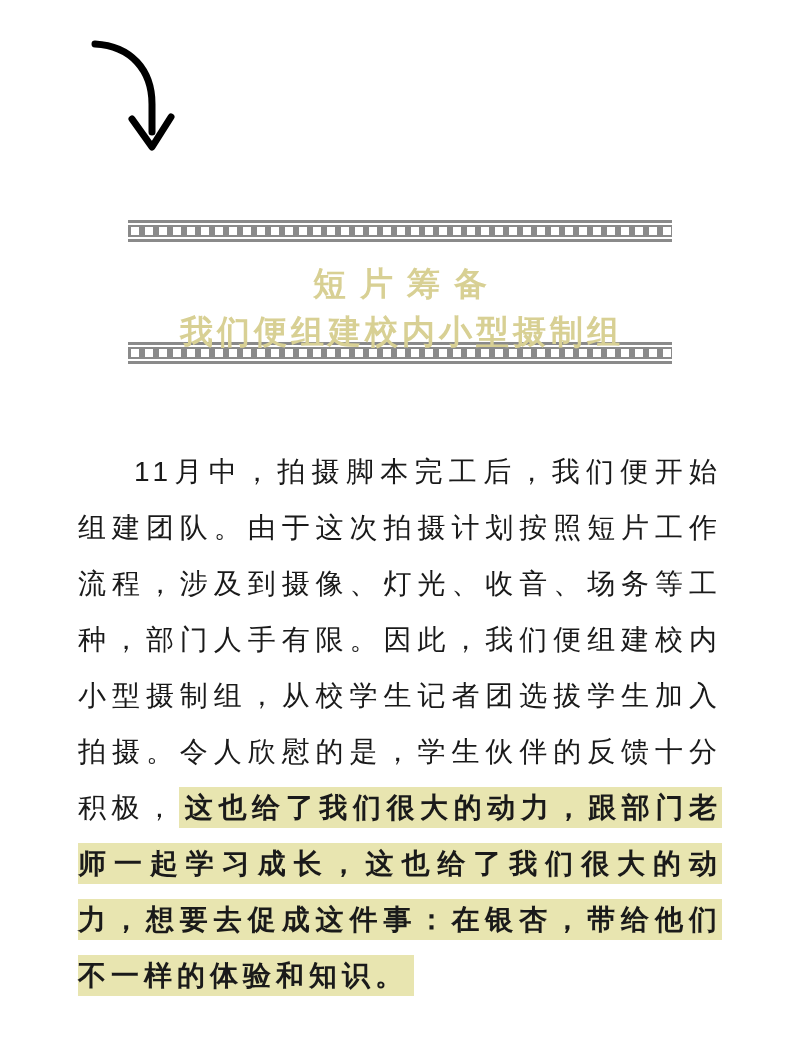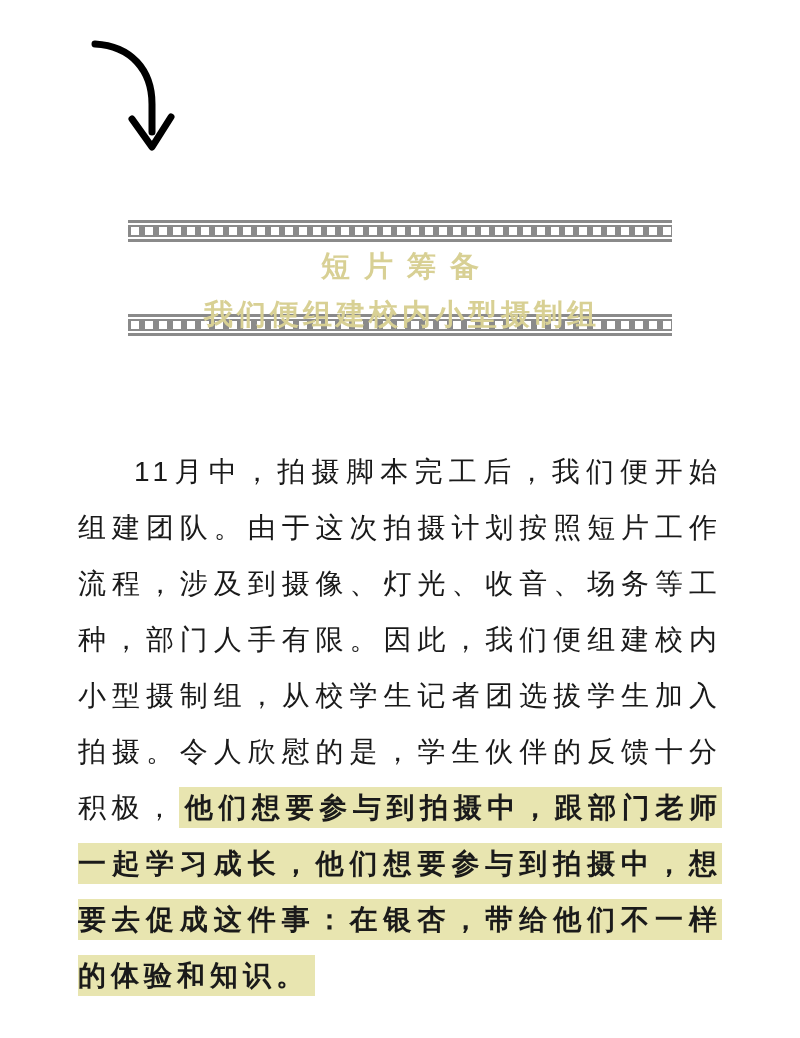--- a/index.html
+++ b/index.html
@@ -9,22 +9,22 @@
   
   .arrow-wrap{position:absolute;left:85px;top:30px;width:95px;height:125px;}
 
   
   .divider{position:absolute;left:128px;top:220px;width:544px;}
   .film-strip{height:22px;}
   .fs-line{height:3px;background:#8a8a8a;}
   .fs-band{height:12px;margin:2px 0;background-color:#8a8a8a;
            background-image:repeating-linear-gradient(90deg,#ffffff 0 8px,#8a8a8a 8px 14px);
            background-size:14px 8px;background-position:3px 2px;background-repeat:repeat-x;}
-  .titles{height:72px;padding-top:0;box-sizing:border-box;text-align:center;
-          color:#d8d094;font-weight:700;font-size:29px;line-height:48px;}
+  .titles{height:100px;padding-top:18px;box-sizing:border-box;text-align:center;
+          color:#d8d094;font-weight:700;font-size:33px;line-height:48px;}
   .title-line1{letter-spacing:14px;padding-left:14px;}
   .title-line2{letter-spacing:4px;padding-left:4px;}
 
   
   .article{position:absolute;left:78px;top:444px;width:644px;
            font-size:28px;line-height:56px;letter-spacing:5px;
            color:#1a1a1a;text-align:justify;text-justify:inter-character;
            text-indent:2em;margin:0;}
   .article mark{background:#e8e5b0;color:#1a1a1a;font-weight:700;
                 padding:5px 6px;-webkit-box-decoration-break:slice;box-decoration-break:slice;}
@@ -51,15 +51,15 @@
       <div class="title-line1">短片筹备</div>
       <div class="title-line2">我们便组建校内小型摄制组</div>
     </div>
     <div class="film-strip">
       <div class="fs-line"></div>
       <div class="fs-band"></div>
       <div class="fs-line"></div>
     </div>
   </div>
 
-  <p class="article"><span>11月中，拍摄脚本完工后，我们便开始组建团队。由于这次拍摄计划按照短片工作流程，涉及到摄像、灯光、收音、场务等工种，部门人手有限。因此，我们便组建校内小型摄制组，从校学生记者团选拔学生加入拍摄。令人欣慰的是，学生伙伴的反馈十分积极，</span><mark>他们想要参与到拍摄中，跟部门老师一起学习成长，他们想要参与到拍摄中，想要去促成这件事：在银杏，带给他们不一样的体验和知识。</mark></p>
+  <p class="article"><span>11月中，拍摄脚本完工后，我们便开始组建团队。由于这次拍摄计划按照短片工作流程，涉及到摄像、灯光、收音、场务等工种，部门人手有限。因此，我们便组建校内小型摄制组，从校学生记者团选拔学生加入拍摄。令人欣慰的是，学生伙伴的反馈十分积极，</span><mark>这也给了我们很大的动力，跟部门老师一起学习成长，这也给了我们很大的动力，想要去促成这件事：在银杏，带给他们不一样的体验和知识。</mark></p>
 
 </div>
 
 </body></html>

